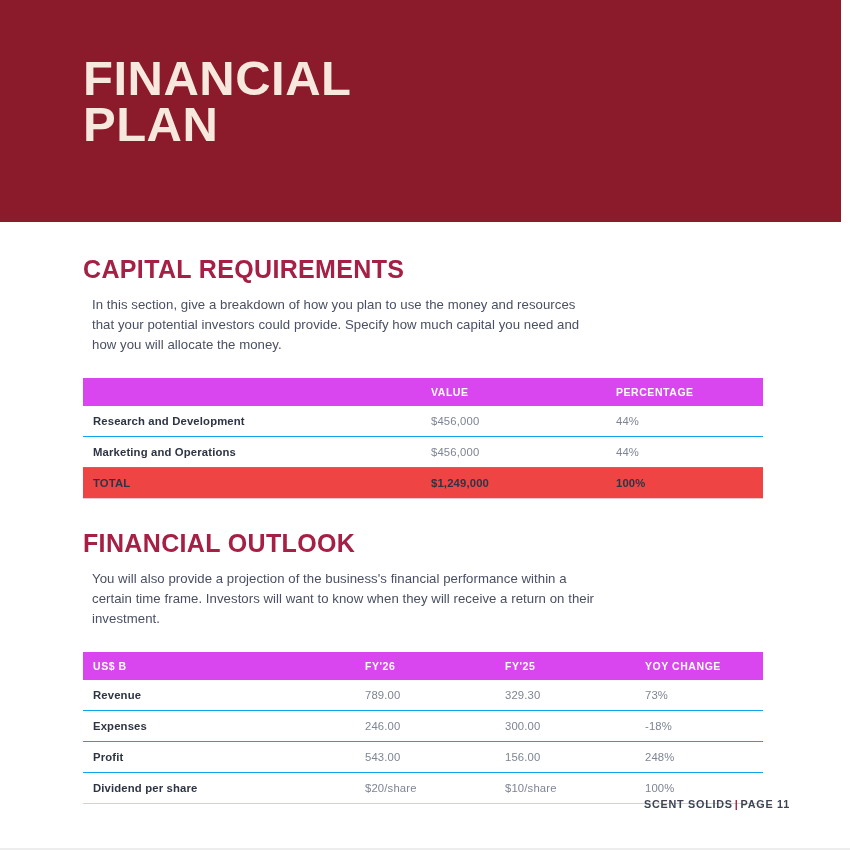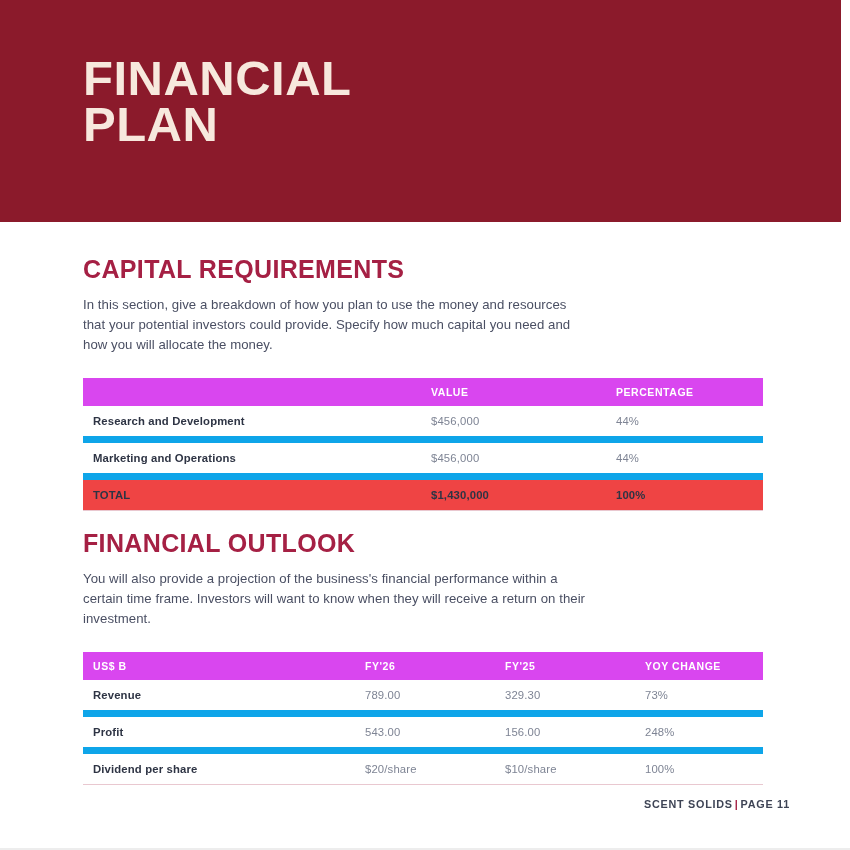--- a/index.html
+++ b/index.html
@@ -59,21 +59,21 @@
   .sec-outlook { top: 307px; }
 
   .section-heading {
     margin: 0 0 11px 0;
     color: #A52044;
     font-size: 25px;
     font-weight: bold;
     letter-spacing: 0.35px;
   }
   .section-body {
-    margin: 0;
+    margin: 9px;
     color: #4A4F63;
     font-size: 13.2px;
     line-height: 1.52;
     max-width: 505px;
     letter-spacing: 0.05px;
   }
 
   
   .data-table {
     border-collapse: collapse;
@@ -90,21 +90,21 @@
     text-align: left;
     padding: 8px 0 8px 0;
     height: 23px;
     box-sizing: border-box;
   }
   .data-table th.c0 { padding-left: 10px; }
   .data-table td {
     font-size: 11.3px;
     color: #7E8494;
     padding: 9px 0 9px 0;
-    border-bottom: 7px solid #0ea5e9;
+    border-bottom: 1px solid #0ea5e9;
     height: 23px;
     box-sizing: border-box;
     letter-spacing: 0.15px;
   }
   .data-table td.c0 {
     color: #2E3444;
     font-weight: bold;
     padding-left: 10px;
     font-size: 11.3px;
   }
@@ -186,21 +186,21 @@
             <td>$456,000</td>
             <td>44%</td>
           </tr>
           <tr>
             <td class="c0">Marketing and Operations</td>
             <td>$456,000</td>
             <td>44%</td>
           </tr>
           <tr class="total-row">
             <td class="c0">TOTAL</td>
-            <td>$1,430,000</td>
+            <td>$1,249,000</td>
             <td>100%</td>
           </tr>
         </tbody>
       </table>
     </section>
 
     <section class="section sec-outlook">
       <h2 class="section-heading">FINANCIAL OUTLOOK</h2>
       <p class="section-body">You will also provide a projection of the business's financial performance within a certain time frame. Investors will want to know when they will receive a return on their investment.</p>
 
@@ -220,20 +220,26 @@
           </tr>
         </thead>
         <tbody>
           <tr>
             <td class="c0">Revenue</td>
             <td>789.00</td>
             <td>329.30</td>
             <td>73%</td>
           </tr>
           <tr>
+            <td class="c0">Expenses</td>
+            <td>246.00</td>
+            <td>300.00</td>
+            <td>-18%</td>
+          </tr>
+          <tr>
             <td class="c0">Profit</td>
             <td>543.00</td>
             <td>156.00</td>
             <td>248%</td>
           </tr>
           <tr>
             <td class="c0">Dividend per share</td>
             <td>$20/share</td>
             <td>$10/share</td>
             <td>100%</td>

